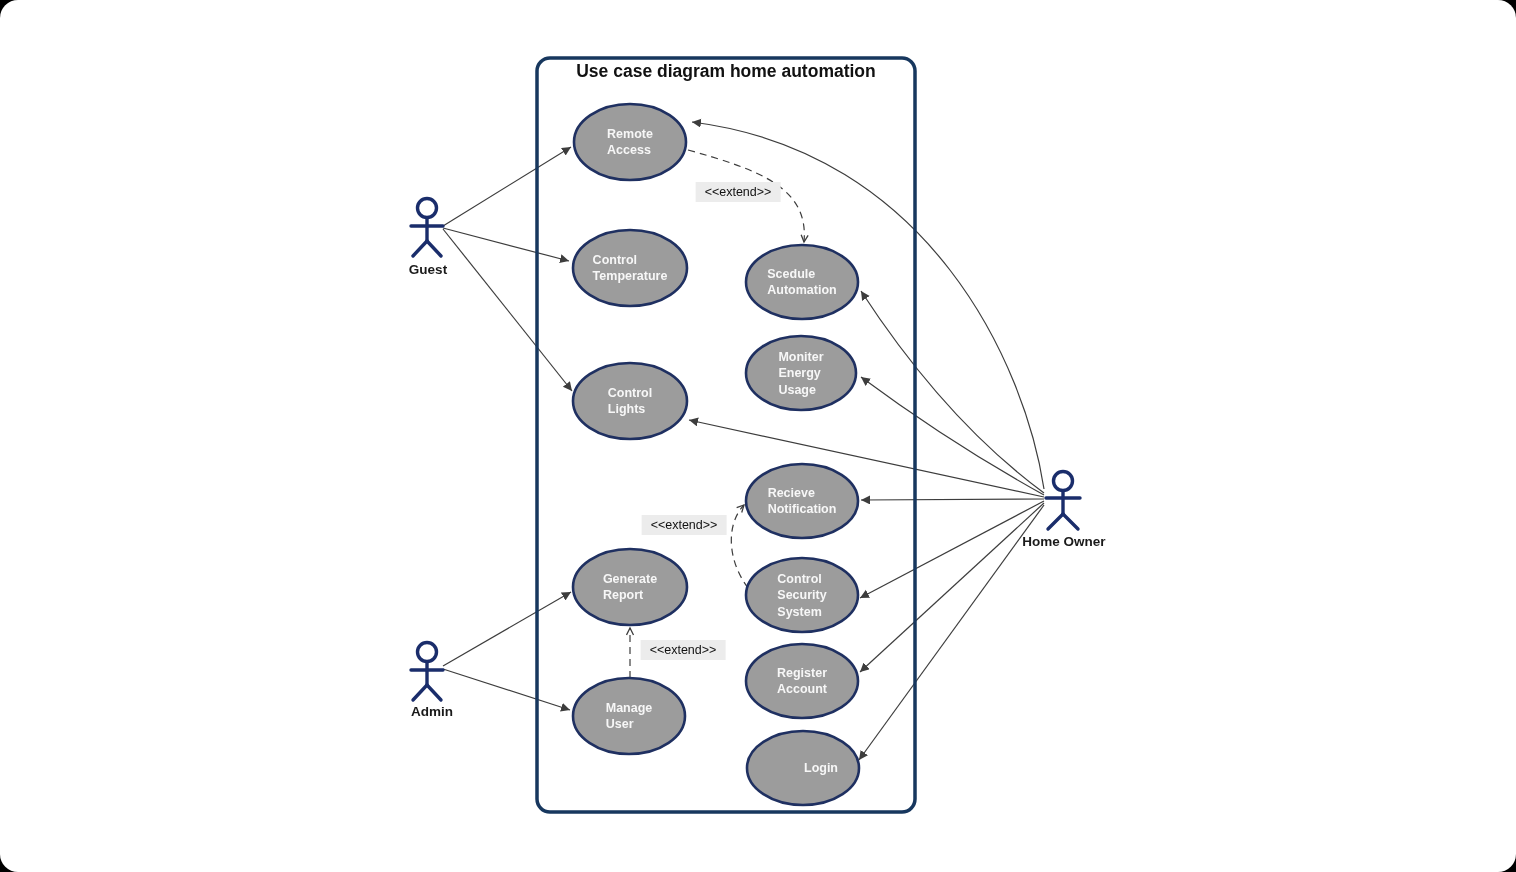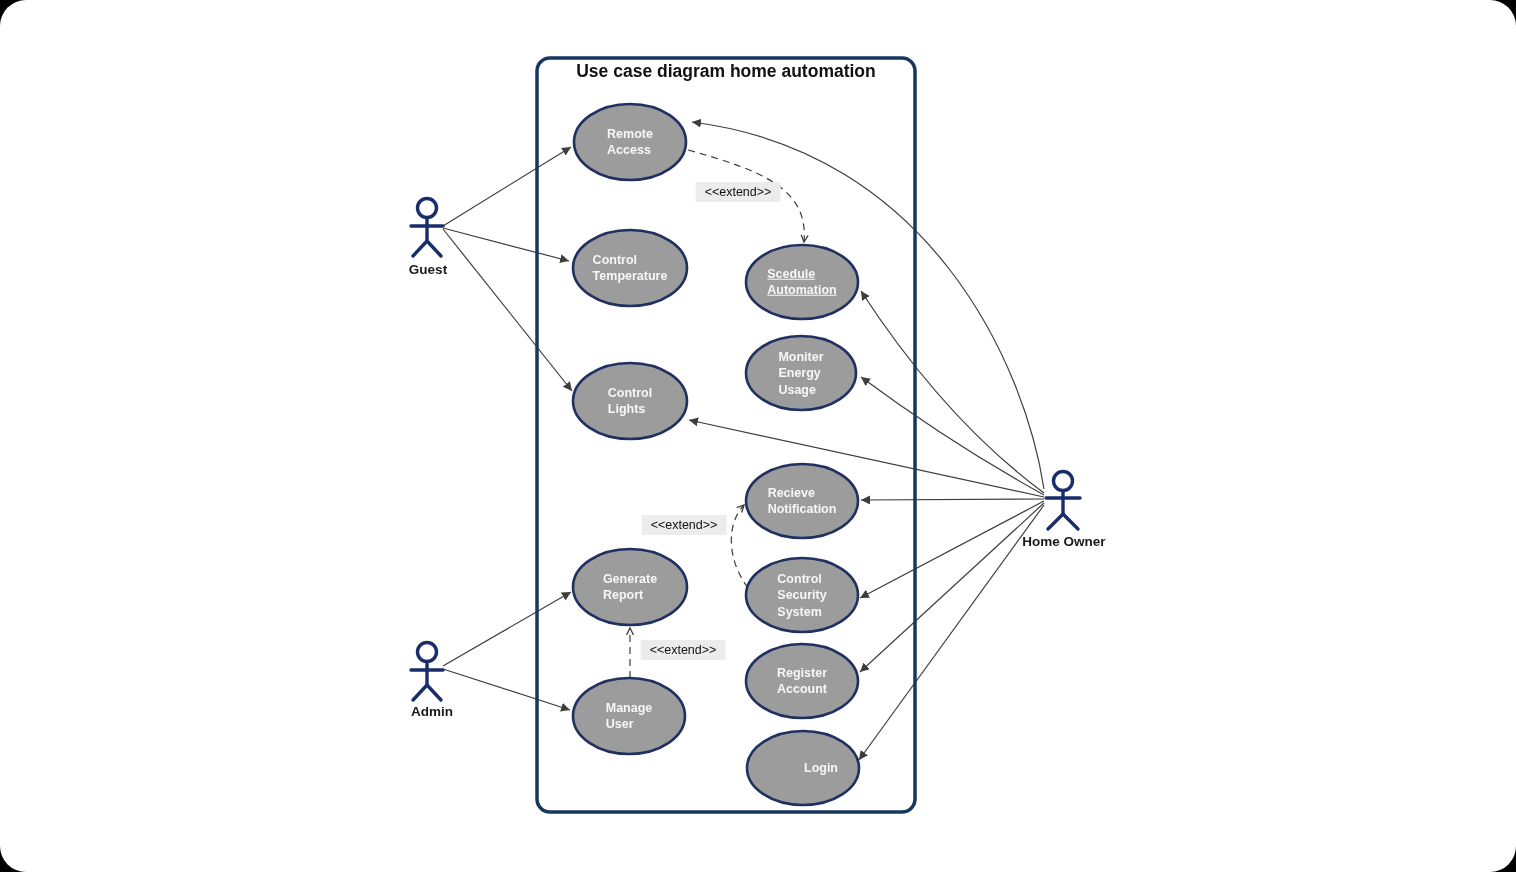--- a/index.html
+++ b/index.html
@@ -12,21 +12,21 @@
     --text-light:#f7f7f7;
     --text-dark:#111111;
     --canvas-bg:#ffffff;
     --page-bg:#000000;
   }
   html,body{margin:0;padding:0;background:var(--page-bg);}
   .canvas{
     position:relative;
     width:1516px;height:872px;
     background:var(--canvas-bg);
-    border-radius:26px;
+    border-radius:18px;
     overflow:hidden;
     font-family:"Liberation Sans", sans-serif;
   }
   .diagram-svg{position:absolute;left:0;top:0;}
   .assoc{stroke:var(--connector);stroke-width:1.2;fill:none;}
   .extend-line{stroke:var(--connector);stroke-width:1.2;fill:none;stroke-dasharray:7 5;}
   .boundary{fill:none;stroke:var(--boundary-border);stroke-width:3.5;}
   .uc-ellipse{fill:var(--ellipse-fill);stroke:var(--ellipse-border);stroke-width:2.6;}
   .actor-shape{stroke:var(--actor);stroke-width:3.4;fill:none;stroke-linecap:round;}
   .marker-solid{fill:var(--connector);}
@@ -131,21 +131,21 @@
     <div class="uc-label" style="left:630px;top:142px;">Remote
 Access</div>
     <div class="uc-label" style="left:630px;top:268px;">Control
 Temperature</div>
     <div class="uc-label" style="left:630px;top:401px;">Control
 Lights</div>
     <div class="uc-label" style="left:630px;top:587px;">Generate
 Report</div>
     <div class="uc-label" style="left:629px;top:716px;">Manage
 User</div>
-    <div class="uc-label" style="left:802px;top:282px;text-decoration:underline;">Scedule
+    <div class="uc-label" style="left:802px;top:282px;">Scedule
 Automation</div>
     <div class="uc-label" style="left:801px;top:373px;">Moniter
 Energy
 Usage</div>
     <div class="uc-label" style="left:802px;top:501px;">Recieve
 Notification</div>
     <div class="uc-label" style="left:802px;top:595px;">Control
 Security
 System</div>
     <div class="uc-label" style="left:802px;top:681px;">Register

